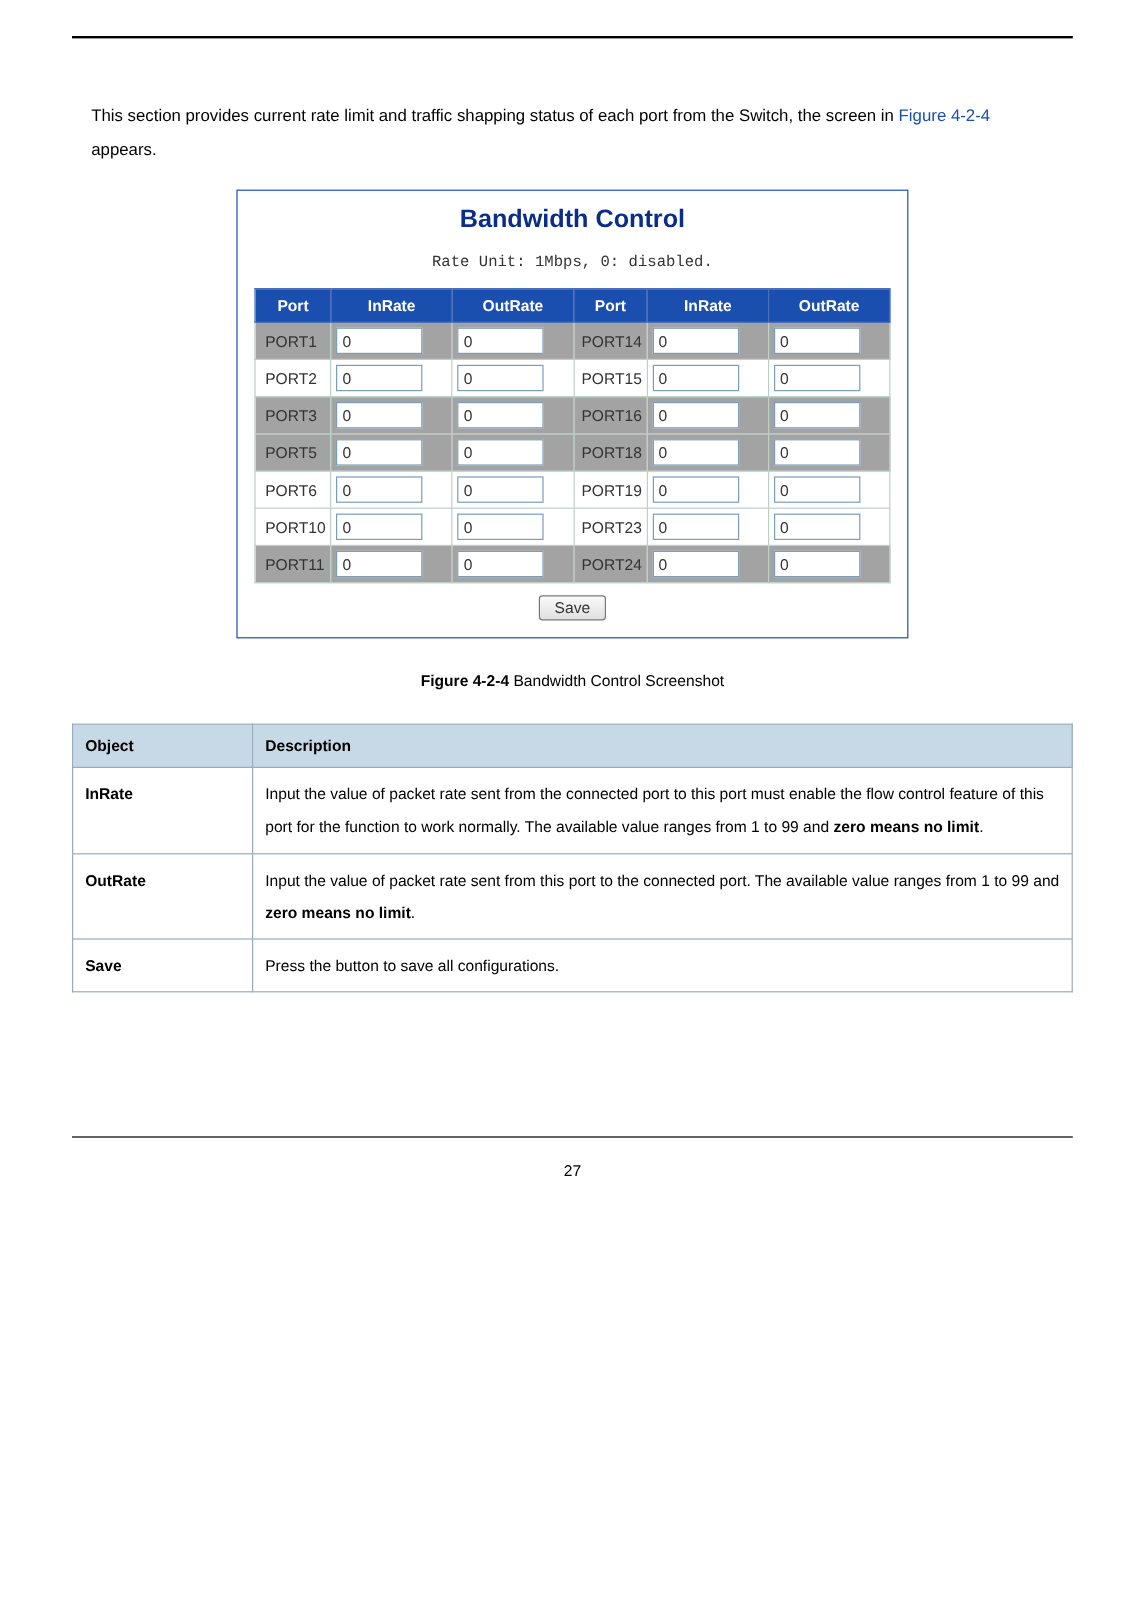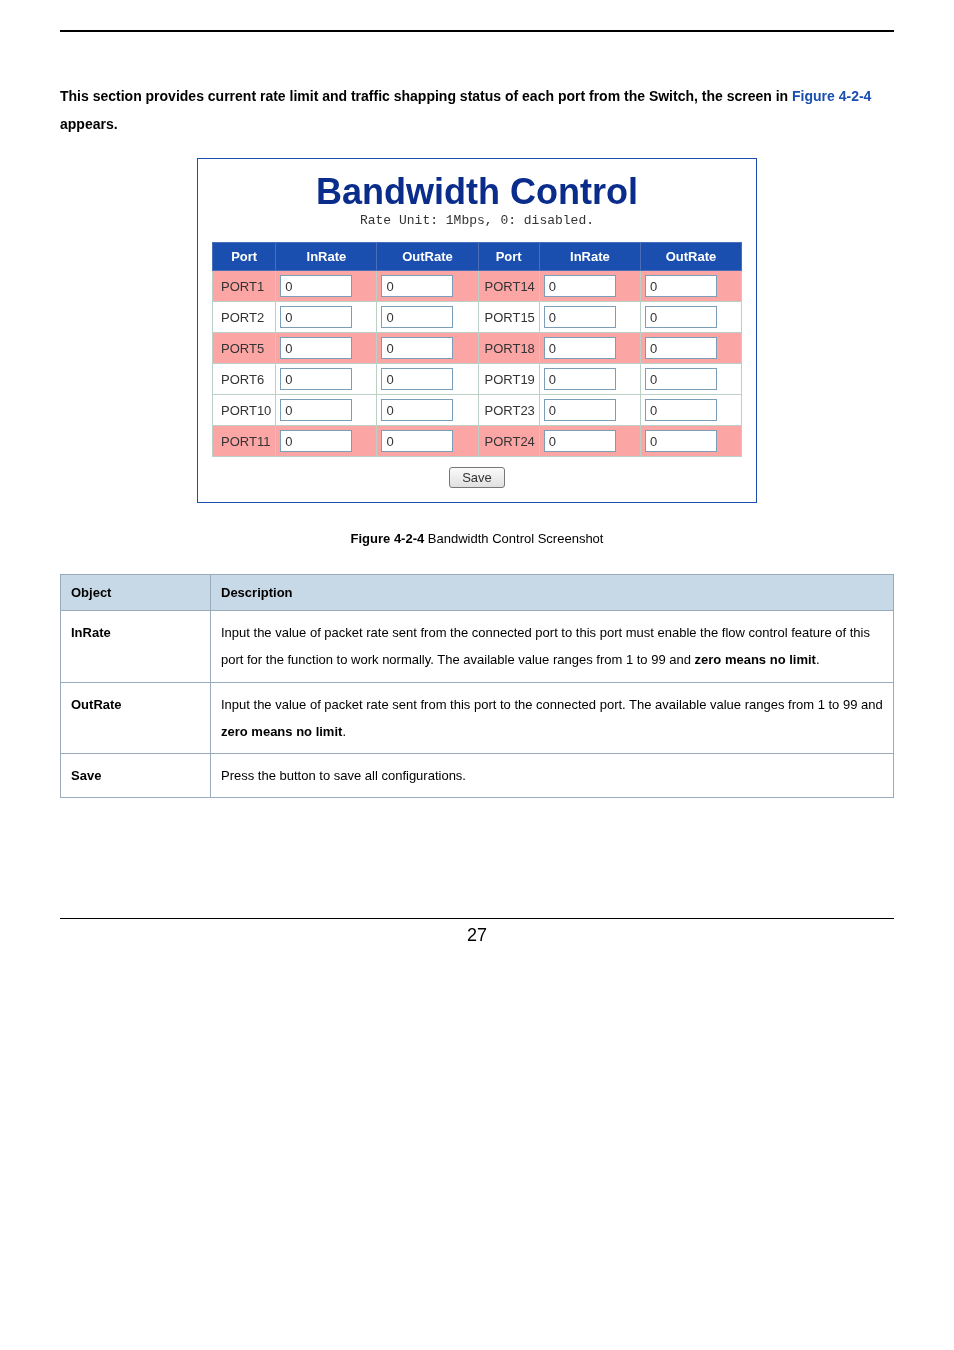--- a/index.html
+++ b/index.html
@@ -6,35 +6,36 @@
   body {
     width: 954px;
     margin: 0 auto;
     font-family: Arial, Helvetica, sans-serif;
     color: #000;
     background: #fff;
     padding: 30px 60px 40px;
     font-size: 14px;
   }
   .top-rule { border-top: 2px solid #000; height: 0; margin-bottom: 50px; }
-  .intro { margin: 50px 0 20px; line-height: 2; font-weight: bold; }
+  .intro { margin: 50px 16px 20px; line-height: 2; }
   .intro .figlink { color: #1a4fb0; }
   .panel-wrap { display: flex; justify-content: center; }
   .panel {
     border: 1px solid #1a4fb0;
     width: 560px;
     background: #fff;
     padding: 12px 0 14px;
   }
   .panel-title {
     color: #0a2c8a;
     font-weight: 700;
-    font-size: 36px;
+    font-size: 21px;
     text-align: center;
     font-family: Verdana, Arial, sans-serif;
+    margin-bottom: 16px;
   }
   .rate-unit {
     text-align: center;
     font-family: "Courier New", monospace;
     font-size: 13px;
     color: #333;
     margin-bottom: 14px;
   }
   table.bw {
     border-collapse: collapse;
@@ -51,21 +52,21 @@
     text-align: center;
   }
   table.bw td {
     border: 1px solid #bcd0c6;
     padding: 4px 4px;
     font-size: 13px;
     color: #333;
     background: #fff;
     vertical-align: middle;
   }
-  table.bw tr.odd td { background: #fca5a5; }
+  table.bw tr.odd td { background: #a3a3a3; }
   table.bw td.portcol { width: 60px; padding-left: 8px; }
   table.bw td.portcol2 { width: 60px; padding-left: 6px; }
   .txtfield {
     border: 1px solid #7a9db8;
     height: 22px;
     width: 72px;
     padding: 1px 4px;
     font-family: Arial;
     font-size: 13px;
     color: #333;
@@ -100,21 +101,21 @@
   }
   table.desc td {
     border: 1px solid #9ab;
     padding: 8px 10px;
     font-size: 13px;
     line-height: 2.1;
     vertical-align: top;
   }
   table.desc td.obj { width: 150px; font-weight: 700; }
   .footer-rule { border-top: 1.5px solid #000; margin-top: 120px; }
-  .page-num { text-align: center; font-size: 18px; margin-top: 6px; }
+  .page-num { text-align: center; font-size: 13px; margin-top: 20px; }
 </style>
 </head>
 <body>
 
 <div class="top-rule"></div>
 
 <p class="intro">
   <span>This section provides current rate limit and traffic shapping status of each port from the Switch, the screen in </span>
   <span class="figlink">Figure 4-2-4</span>
   <span> appears.</span>
@@ -142,20 +143,28 @@
             <td><input class="txtfield" value="0" style=""></td>
             <td class="portcol2">PORT14</td>
             <td><input class="txtfield" value="0" style=""></td>
             <td><input class="txtfield" value="0" style=""></td>
           </tr>
           <tr>
             <td class="portcol">PORT2</td>
             <td><input class="txtfield" value="0" style=""></td>
             <td><input class="txtfield" value="0" style=""></td>
             <td class="portcol2">PORT15</td>
+            <td><input class="txtfield" value="0" style=""></td>
+            <td><input class="txtfield" value="0" style=""></td>
+          </tr>
+          <tr class="odd">
+            <td class="portcol">PORT3</td>
+            <td><input class="txtfield" value="0" style=""></td>
+            <td><input class="txtfield" value="0" style=""></td>
+            <td class="portcol2">PORT16</td>
             <td><input class="txtfield" value="0" style=""></td>
             <td><input class="txtfield" value="0" style=""></td>
           </tr>
           <tr class="odd">
             <td class="portcol">PORT5</td>
             <td><input class="txtfield" value="0" style=""></td>
             <td><input class="txtfield" value="0" style=""></td>
             <td class="portcol2">PORT18</td>
             <td><input class="txtfield" value="0" style=""></td>
             <td><input class="txtfield" value="0" style=""></td>

